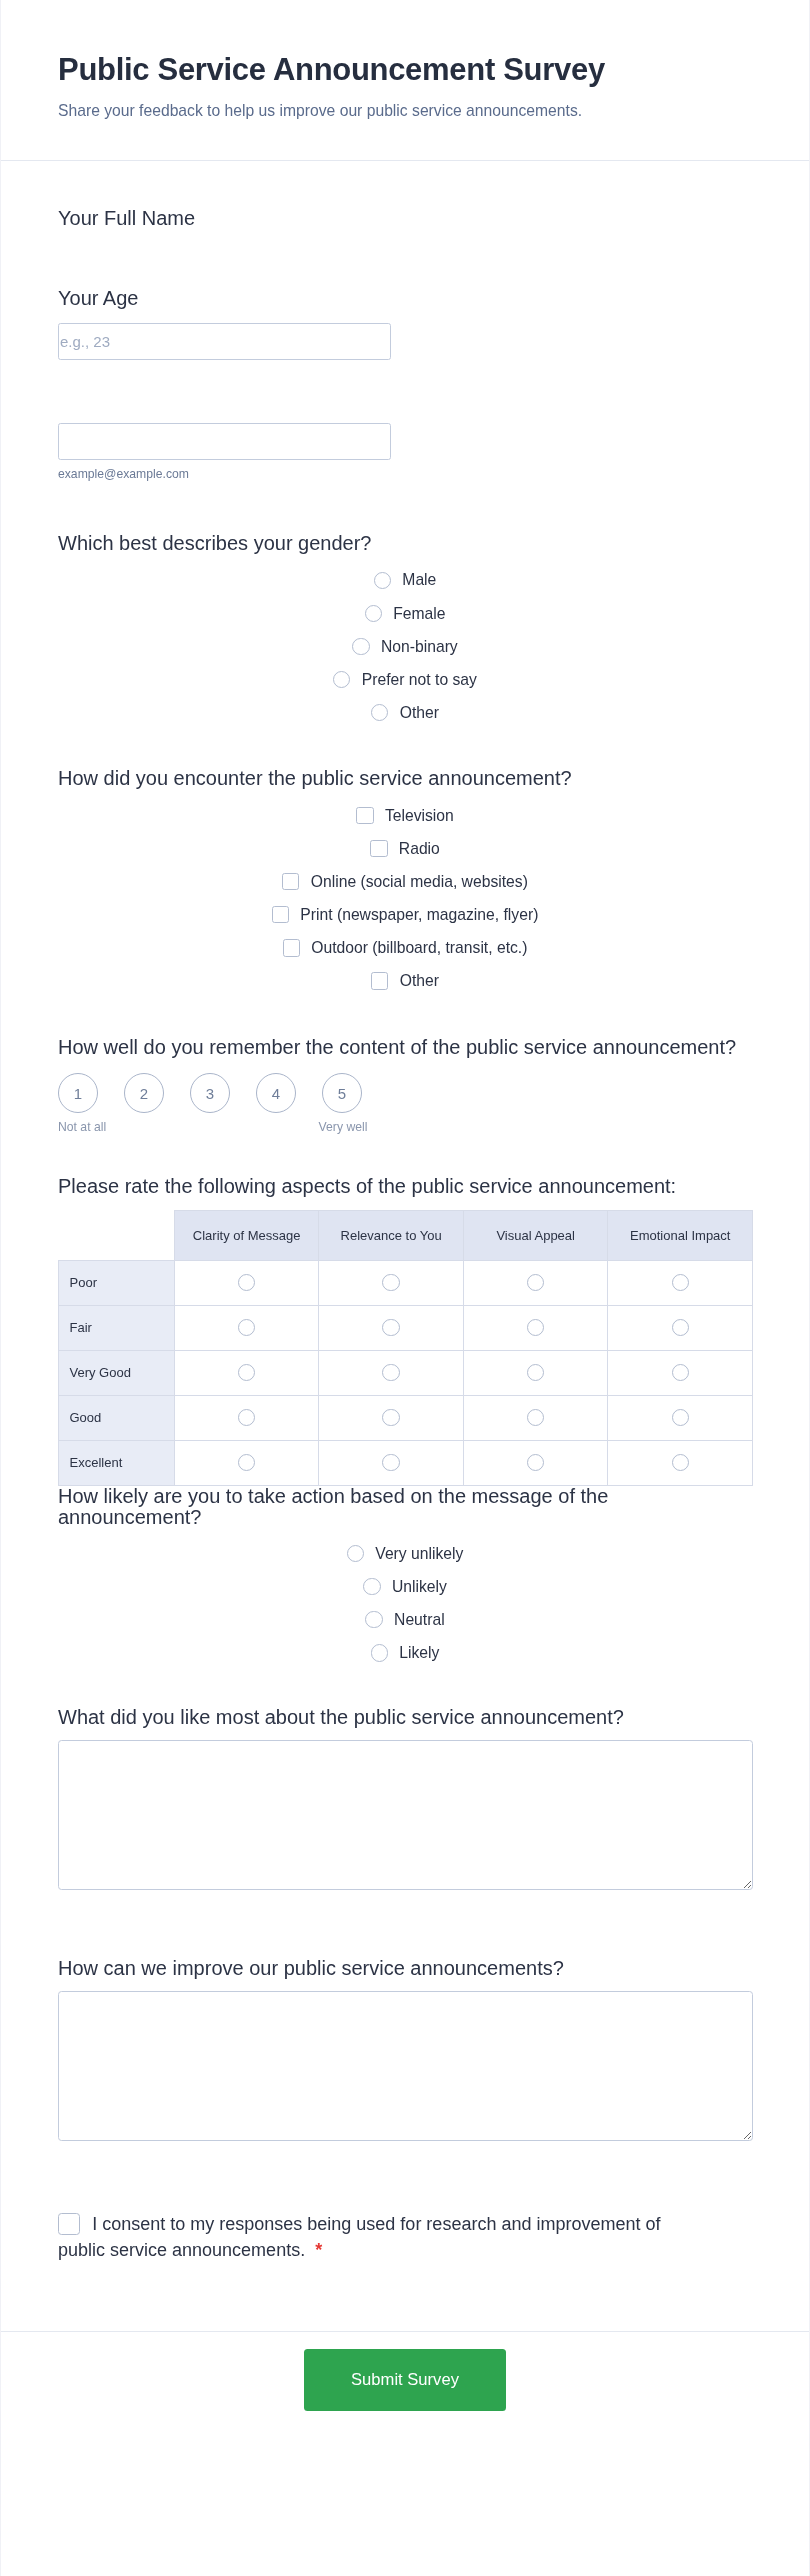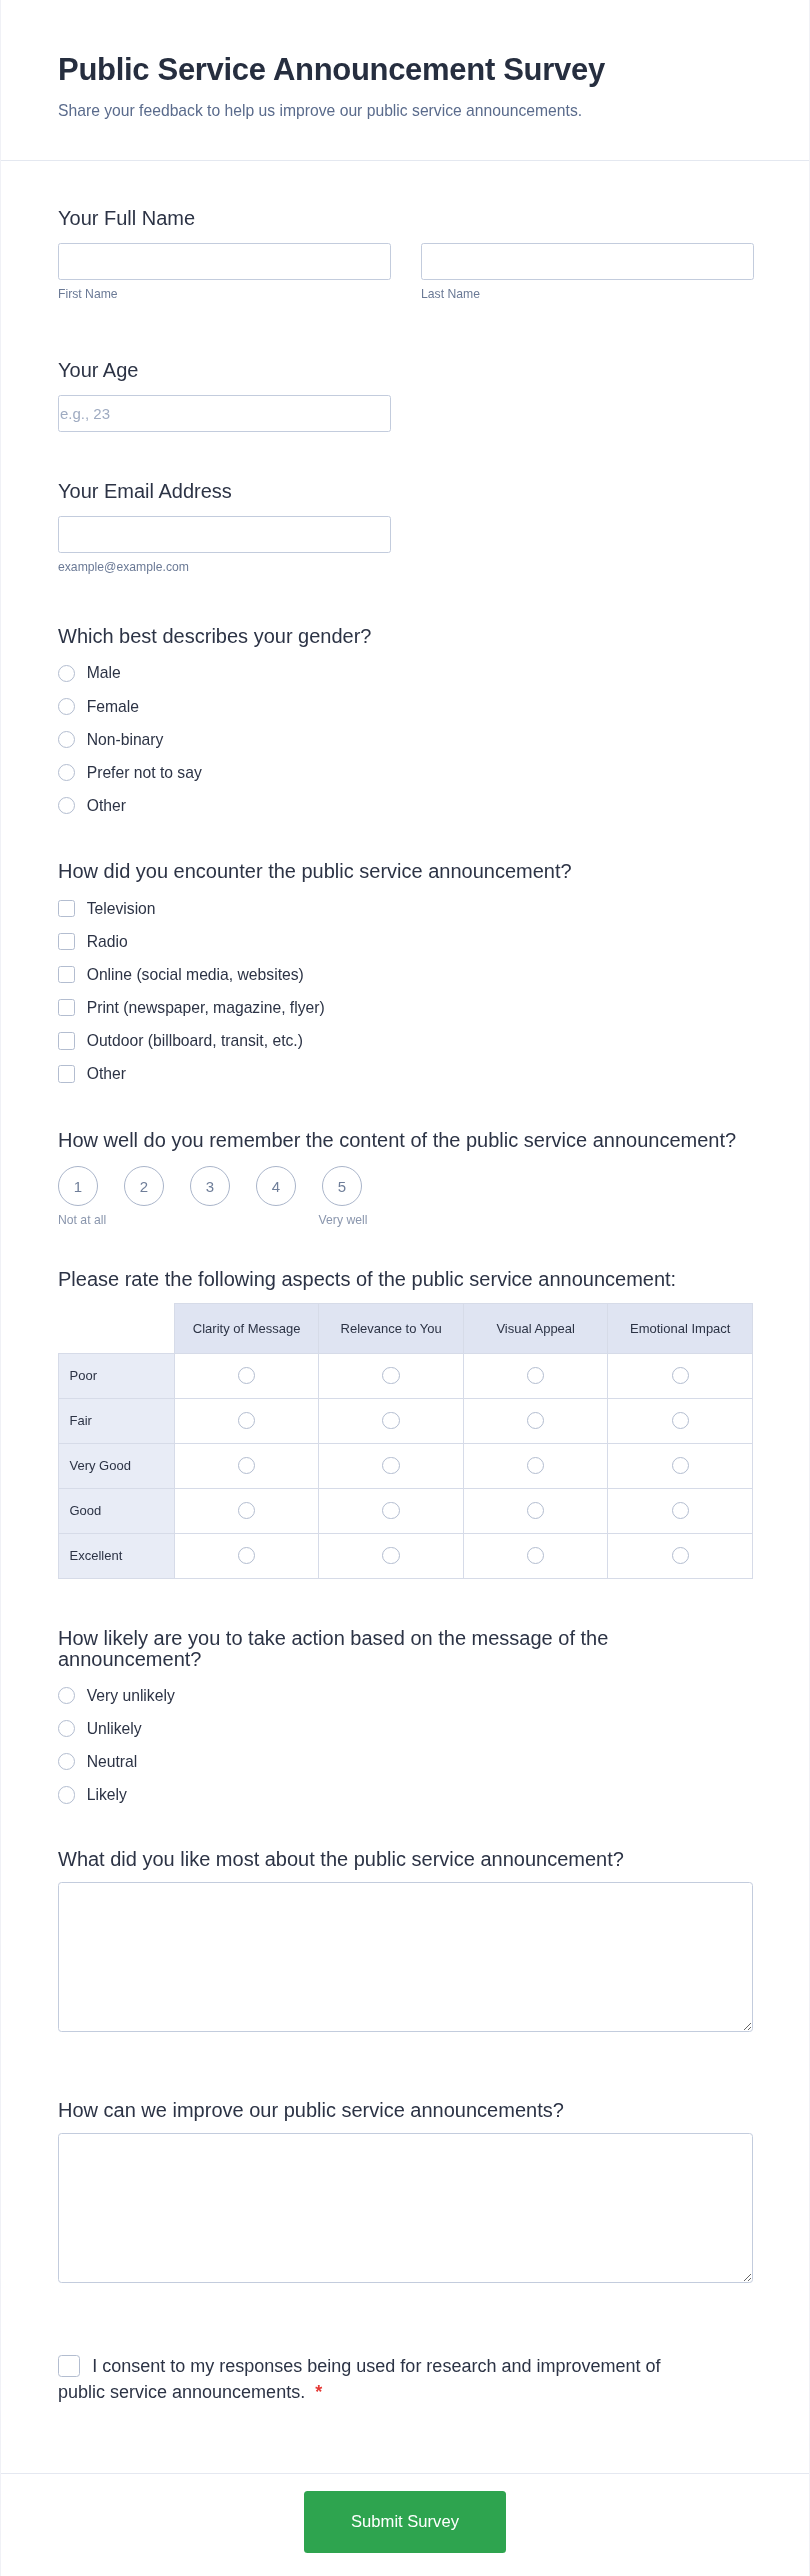--- a/index.html
+++ b/index.html
@@ -30,21 +30,21 @@
     padding: 0 1px; font-size: 15px; color: #2c3345;
     font-family: inherit; outline: none; background: #fff;
   }
   .text-input::placeholder { color: #9fabc1; }
   .name-row { display: flex; gap: 30px; margin-top: 14px; }
   .name-col { width: 333px; }
   .sublabel { margin-top: 7px; font-size: 12.2px; color: #6b7a96; }
   .mt16 { margin-top: 14px; }
 
   .options { margin-top: 17.4px; }
-  .option { display: flex; align-items: center; margin-bottom: 15.7px; height: 17.4px; }
+  .option { display: flex; align-items: center; margin-bottom: 15.7px; height: 17.4px; justify-content: center; }
   .radio {
     width: 17.4px; height: 17.4px; box-sizing: border-box; flex: none;
     border: 0.9px solid #b3bdd0; border-radius: 50%; background: #fff; margin-right: 11.3px;
   }
   .checkbox {
     width: 17.4px; height: 17.4px; box-sizing: border-box; flex: none;
     border: 0.9px solid #b3bdd0; border-radius: 2.6px; background: #fff; margin-right: 11.3px;
   }
   .option-label { font-size: 15.7px; color: #2c3345; }
 
@@ -102,39 +102,28 @@
 
   <div class="header">
     <div class="title">Public Service Announcement Survey</div>
     <div class="subtitle">Share your feedback to help us improve our public service announcements.</div>
   </div>
 
   <div class="form-body">
 
     <div class="question" style="margin-top:47px;">
       <div class="q-label">Your Full Name</div>
-      <div class="name-row">
-        <div class="name-col">
-          <input type="text" class="text-input" style="">
-          <div class="sublabel">First Name</div>
-        </div>
-        <div class="name-col">
-          <input type="text" class="text-input" style="">
-          <div class="sublabel">Last Name</div>
-        </div>
-      </div>
     </div>
 
     <div class="question" style="margin-top:59px;">
       <div class="q-label">Your Age</div>
       <input type="text" class="text-input mt16" placeholder="e.g., 23" style="">
     </div>
 
     <div class="question" style="margin-top:49px;">
-      <div class="q-label">Your Email Address</div>
       <input type="text" class="text-input mt16" style="">
       <div class="sublabel">example@example.com</div>
     </div>
 
     <div class="question" style="margin-top:52px;">
       <div class="q-label">Which best describes your gender?</div>
       <div class="options">
         <div class="option">
           <span class="radio"></span>
           <span class="option-label">Male</span>
@@ -288,21 +277,21 @@
                 <span class="radio"></span>
               </td>
             <td>
                 <span class="radio"></span>
               </td>
           </tr>
         </tbody>
       </table>
     </div>
 
-    <div class="question" style="margin-top:49px;">
+    <div class="question" style="">
       <div class="q-label">How likely are you to take action based on the message of the announcement?</div>
       <div class="options">
         <div class="option">
           <span class="radio"></span>
           <span class="option-label">Very unlikely</span>
         </div>
         <div class="option">
           <span class="radio"></span>
           <span class="option-label">Unlikely</span>
         </div>

